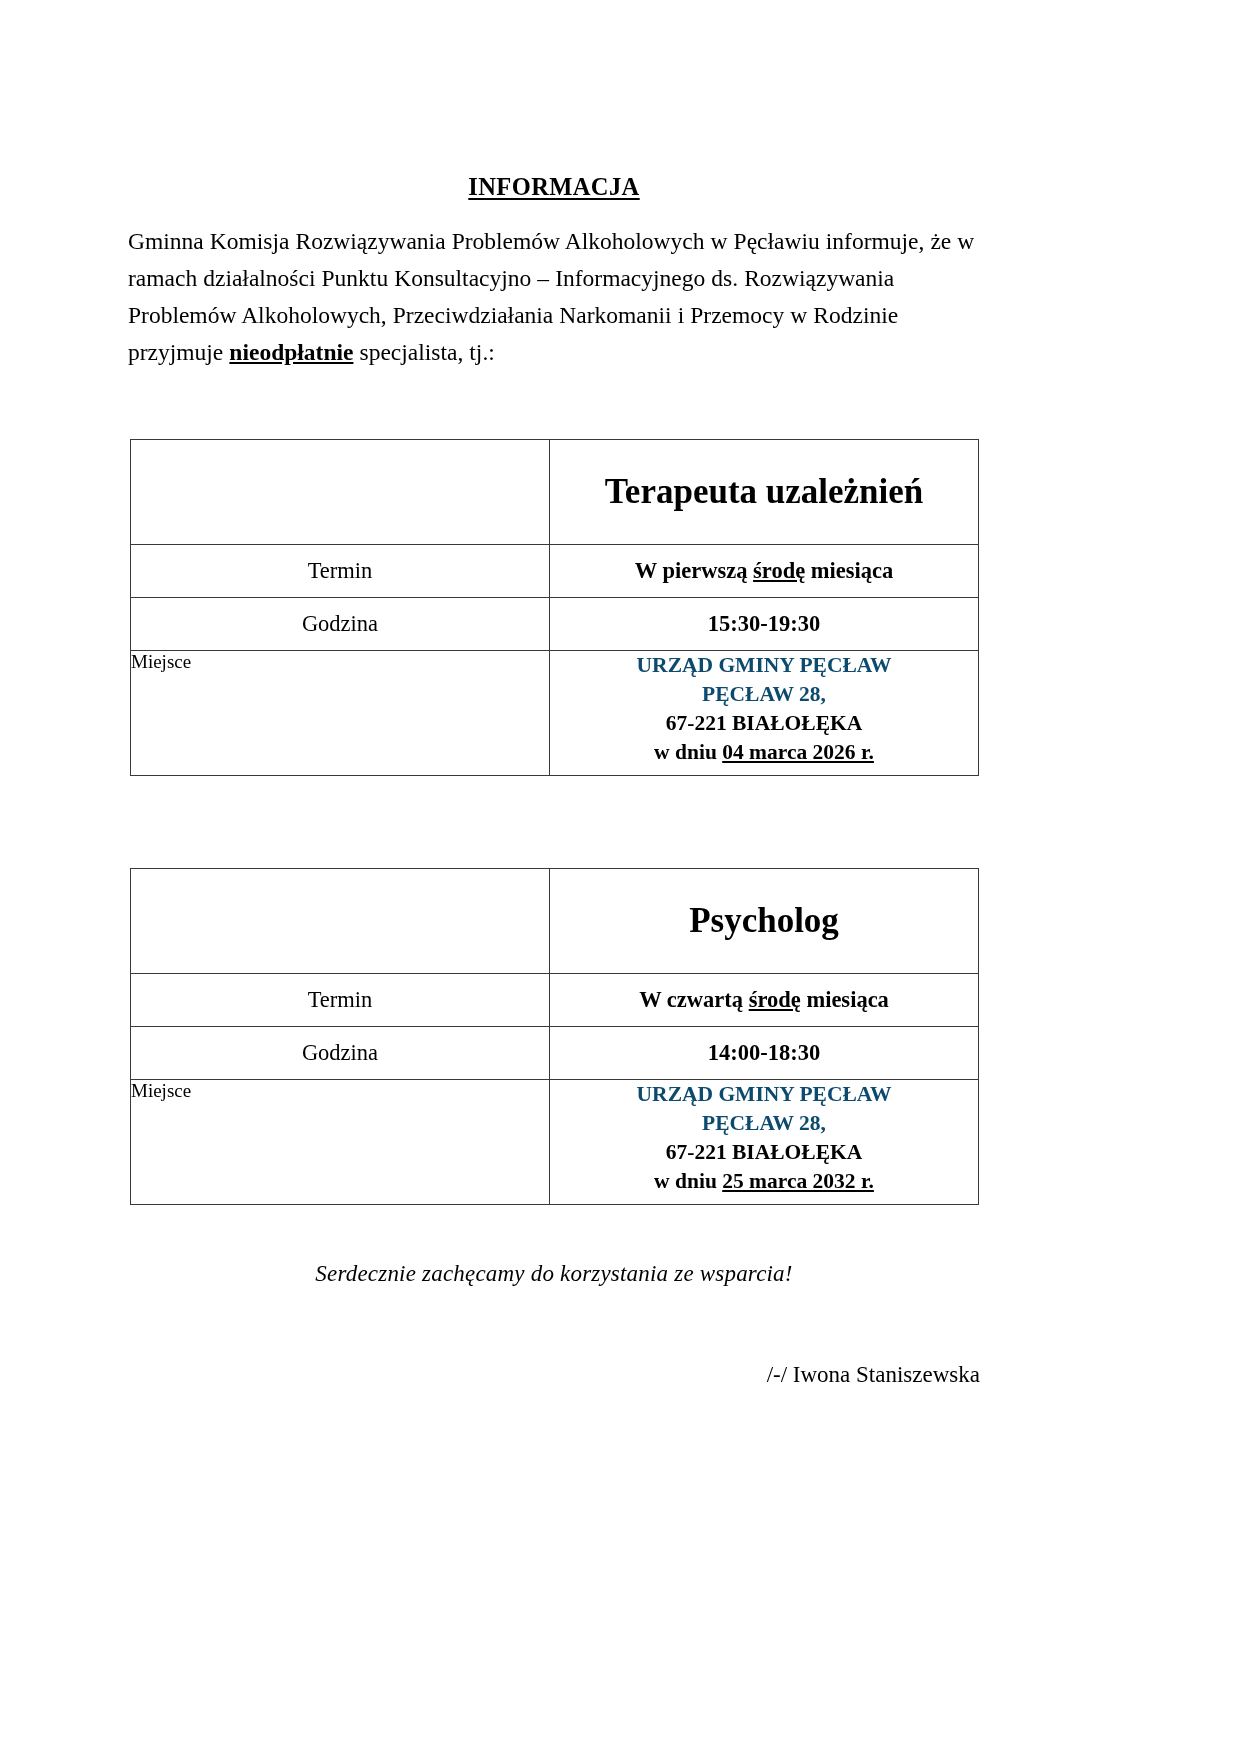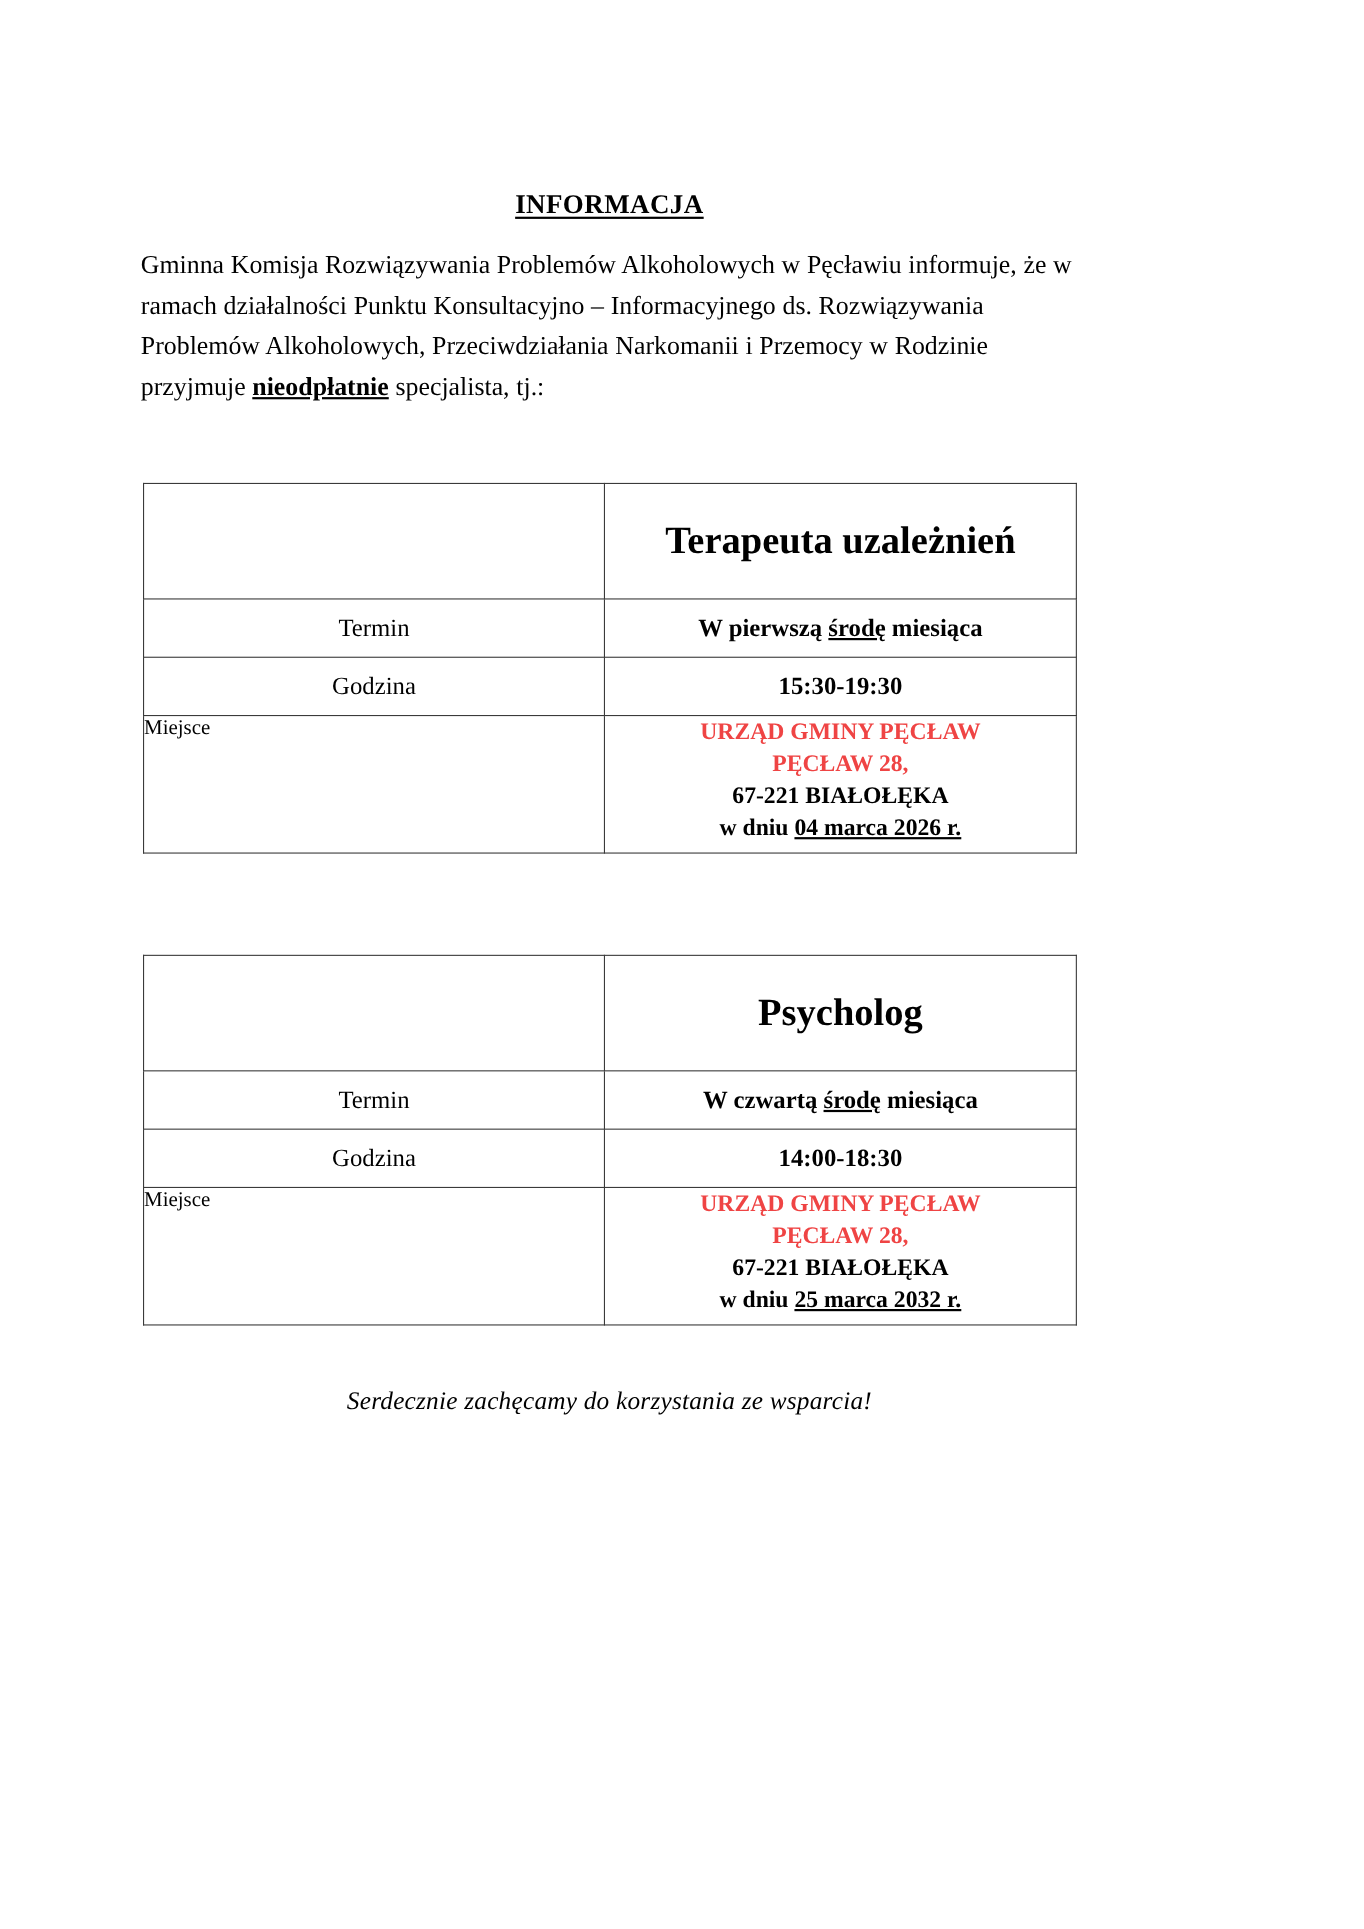--- a/index.html
+++ b/index.html
@@ -105,21 +105,21 @@
     font-size: 19px;
     padding-top: 11px;
   }
   .place-value {
     text-align: center;
     font-size: 21.5px;
     font-weight: bold;
     line-height: 29px;
     padding-top: 11px;
   }
-  .place-value .red { color: #ef4444; }
+  .place-value .red { color: #0c4a6e; }
   .place-value .u {
     text-decoration: underline;
     text-underline-offset: 2px;
   }
 
   .table-gap { height: 92px; }
 
   
   .closing {
     text-align: center;
@@ -204,16 +204,17 @@
           <div>67-221 BIAŁOŁĘKA</div>
           <div><span>w dniu </span><span class="u">25 marca 2032 r.</span></div>
         </td>
       </tr>
     </tbody>
       </table>
 
     <div class="closing">Serdecznie zachęcamy do korzystania ze wsparcia!</div>
 
     <div class="signature">
+      <span class="line2">/-/ Iwona Staniszewska</span>
     </div>
 
   </div>
 </div>
 
 </body></html>

